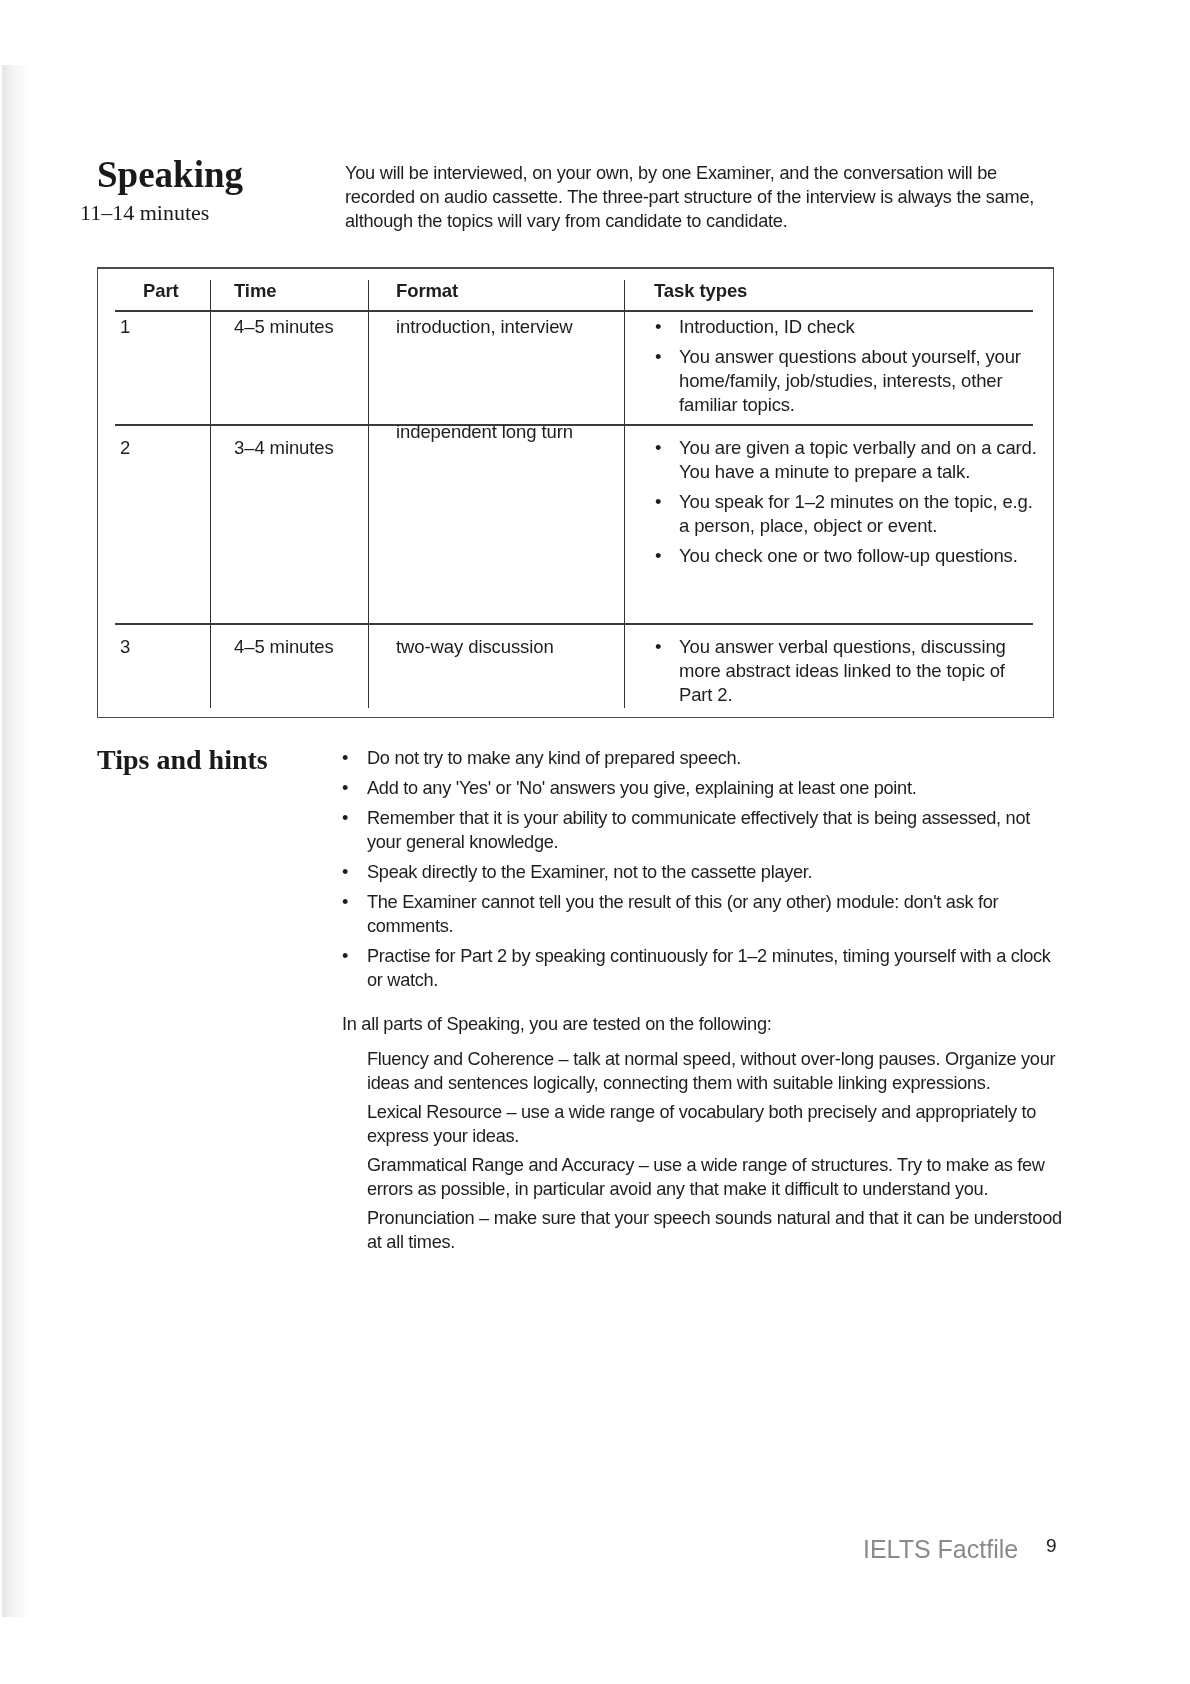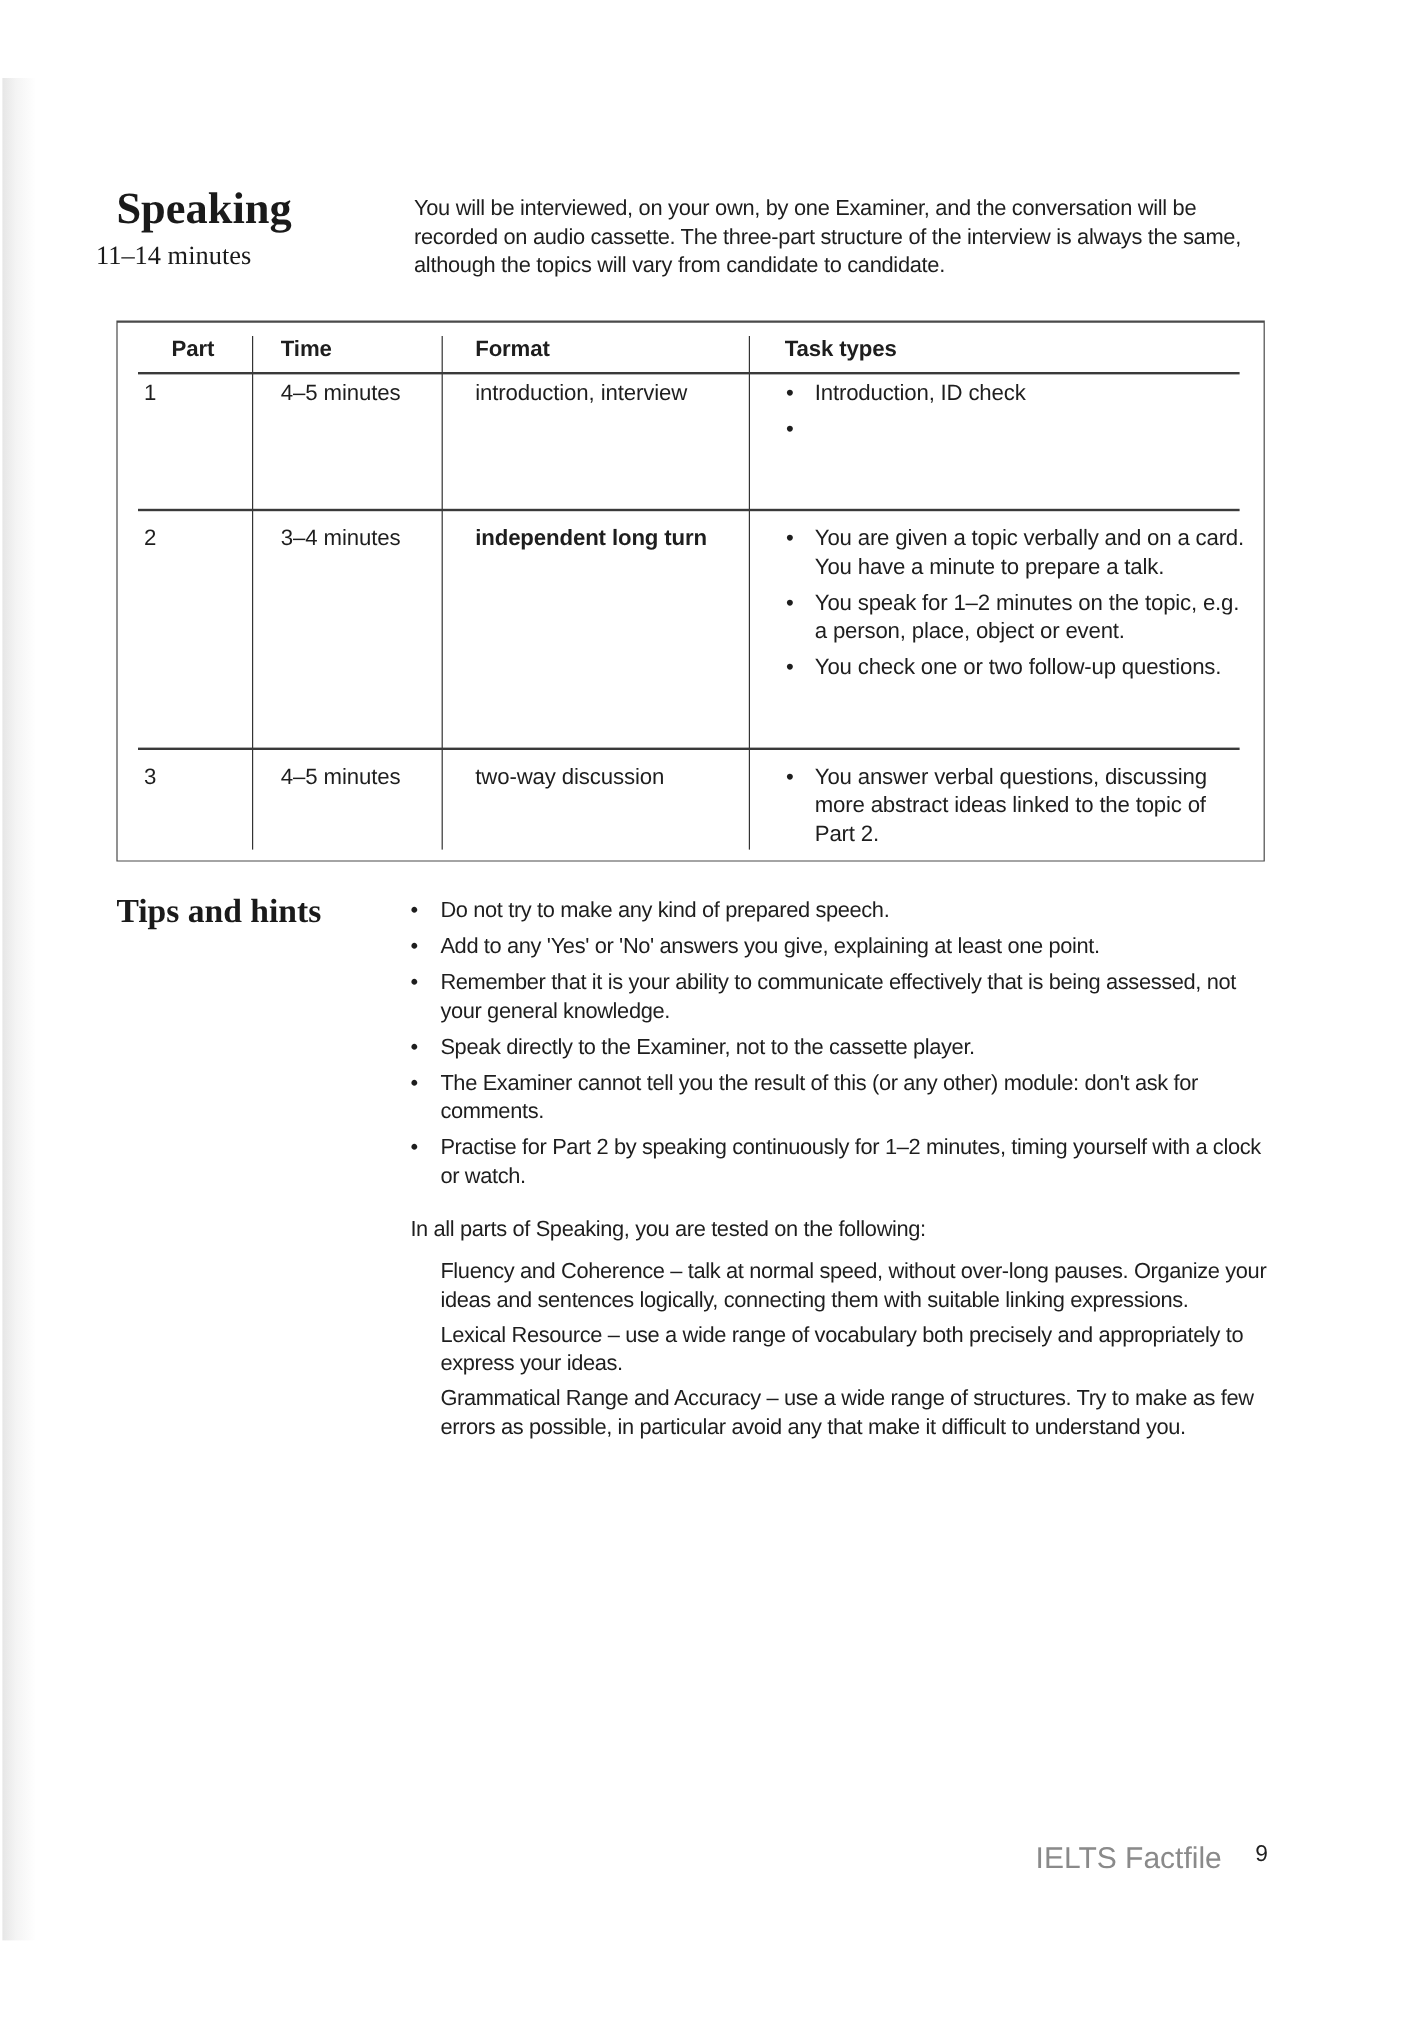--- a/index.html
+++ b/index.html
@@ -99,28 +99,28 @@
   <div class="cell hdr" style="left:234px; top:279px;">Time</div>
   <div class="cell hdr" style="left:396px; top:279px;">Format</div>
   <div class="cell hdr" style="left:654px; top:279px;">Task types</div>
 
   <div>
     <div class="cell" style="left:120px; top:315px;">1</div>
     <div class="cell" style="left:234px; top:315px;">4–5 minutes</div>
     <div class="cell" style="left:396px; top:315px;">introduction, interview</div>
     <ul class="task-list" style="top:315px;">
       <li><span class="dot">•</span><span>Introduction, ID check</span></li>
-      <li><span class="dot">•</span></li>
+      <li><span class="dot">•</span><span>You answer questions about yourself, your home/family, job/studies, interests, other familiar topics.</span></li>
     </ul>
   </div>
 
   <div>
     <div class="cell" style="left:120px; top:436px;">2</div>
     <div class="cell" style="left:234px; top:436px;">3–4 minutes</div>
-    <div class="cell" style="left:396px; top:436px;font-weight:bold;">independent long turn</div>
+    <div class="cell" style="left:396px; top:420px;">independent long turn</div>
     <ul class="task-list" style="top:436px;">
       <li><span class="dot">•</span><span>You are given a topic verbally and on a card. You have a minute to prepare a talk.</span></li>
       <li><span class="dot">•</span><span>You speak for 1–2 minutes on the topic, e.g. a person, place, object or event.</span></li>
       <li><span class="dot">•</span><span>You check one or two follow-up questions.</span></li>
     </ul>
   </div>
 
   <div>
     <div class="cell" style="left:120px; top:635px;">3</div>
     <div class="cell" style="left:234px; top:635px;">4–5 minutes</div>
@@ -139,16 +139,17 @@
   <li><span class="dot">•</span><span>Speak directly to the Examiner, not to the cassette player.</span></li>
   <li><span class="dot">•</span><span>The Examiner cannot tell you the result of this (or any other) module: don't ask for comments.</span></li>
   <li><span class="dot">•</span><span>Practise for Part 2 by speaking continuously for 1–2 minutes, timing yourself with a clock or watch.</span></li>
 </ul>
 
 <p class="tested-intro">In all parts of Speaking, you are tested on the following:</p>
 <div class="criteria">
   <p>Fluency and Coherence – talk at normal speed, without over-long pauses. Organize your ideas and sentences logically, connecting them with suitable linking expressions.</p>
   <p>Lexical Resource – use a wide range of vocabulary both precisely and appropriately to express your ideas.</p>
   <p>Grammatical Range and Accuracy – use a wide range of structures. Try to make as few errors as possible, in particular avoid any that make it difficult to understand you.</p>
+  <p>Pronunciation – make sure that your speech sounds natural and that it can be understood at all times.</p>
 </div>
 
 <div class="footer-label">IELTS Factfile</div>
 <div class="footer-page">9</div>
 
 </body></html>

